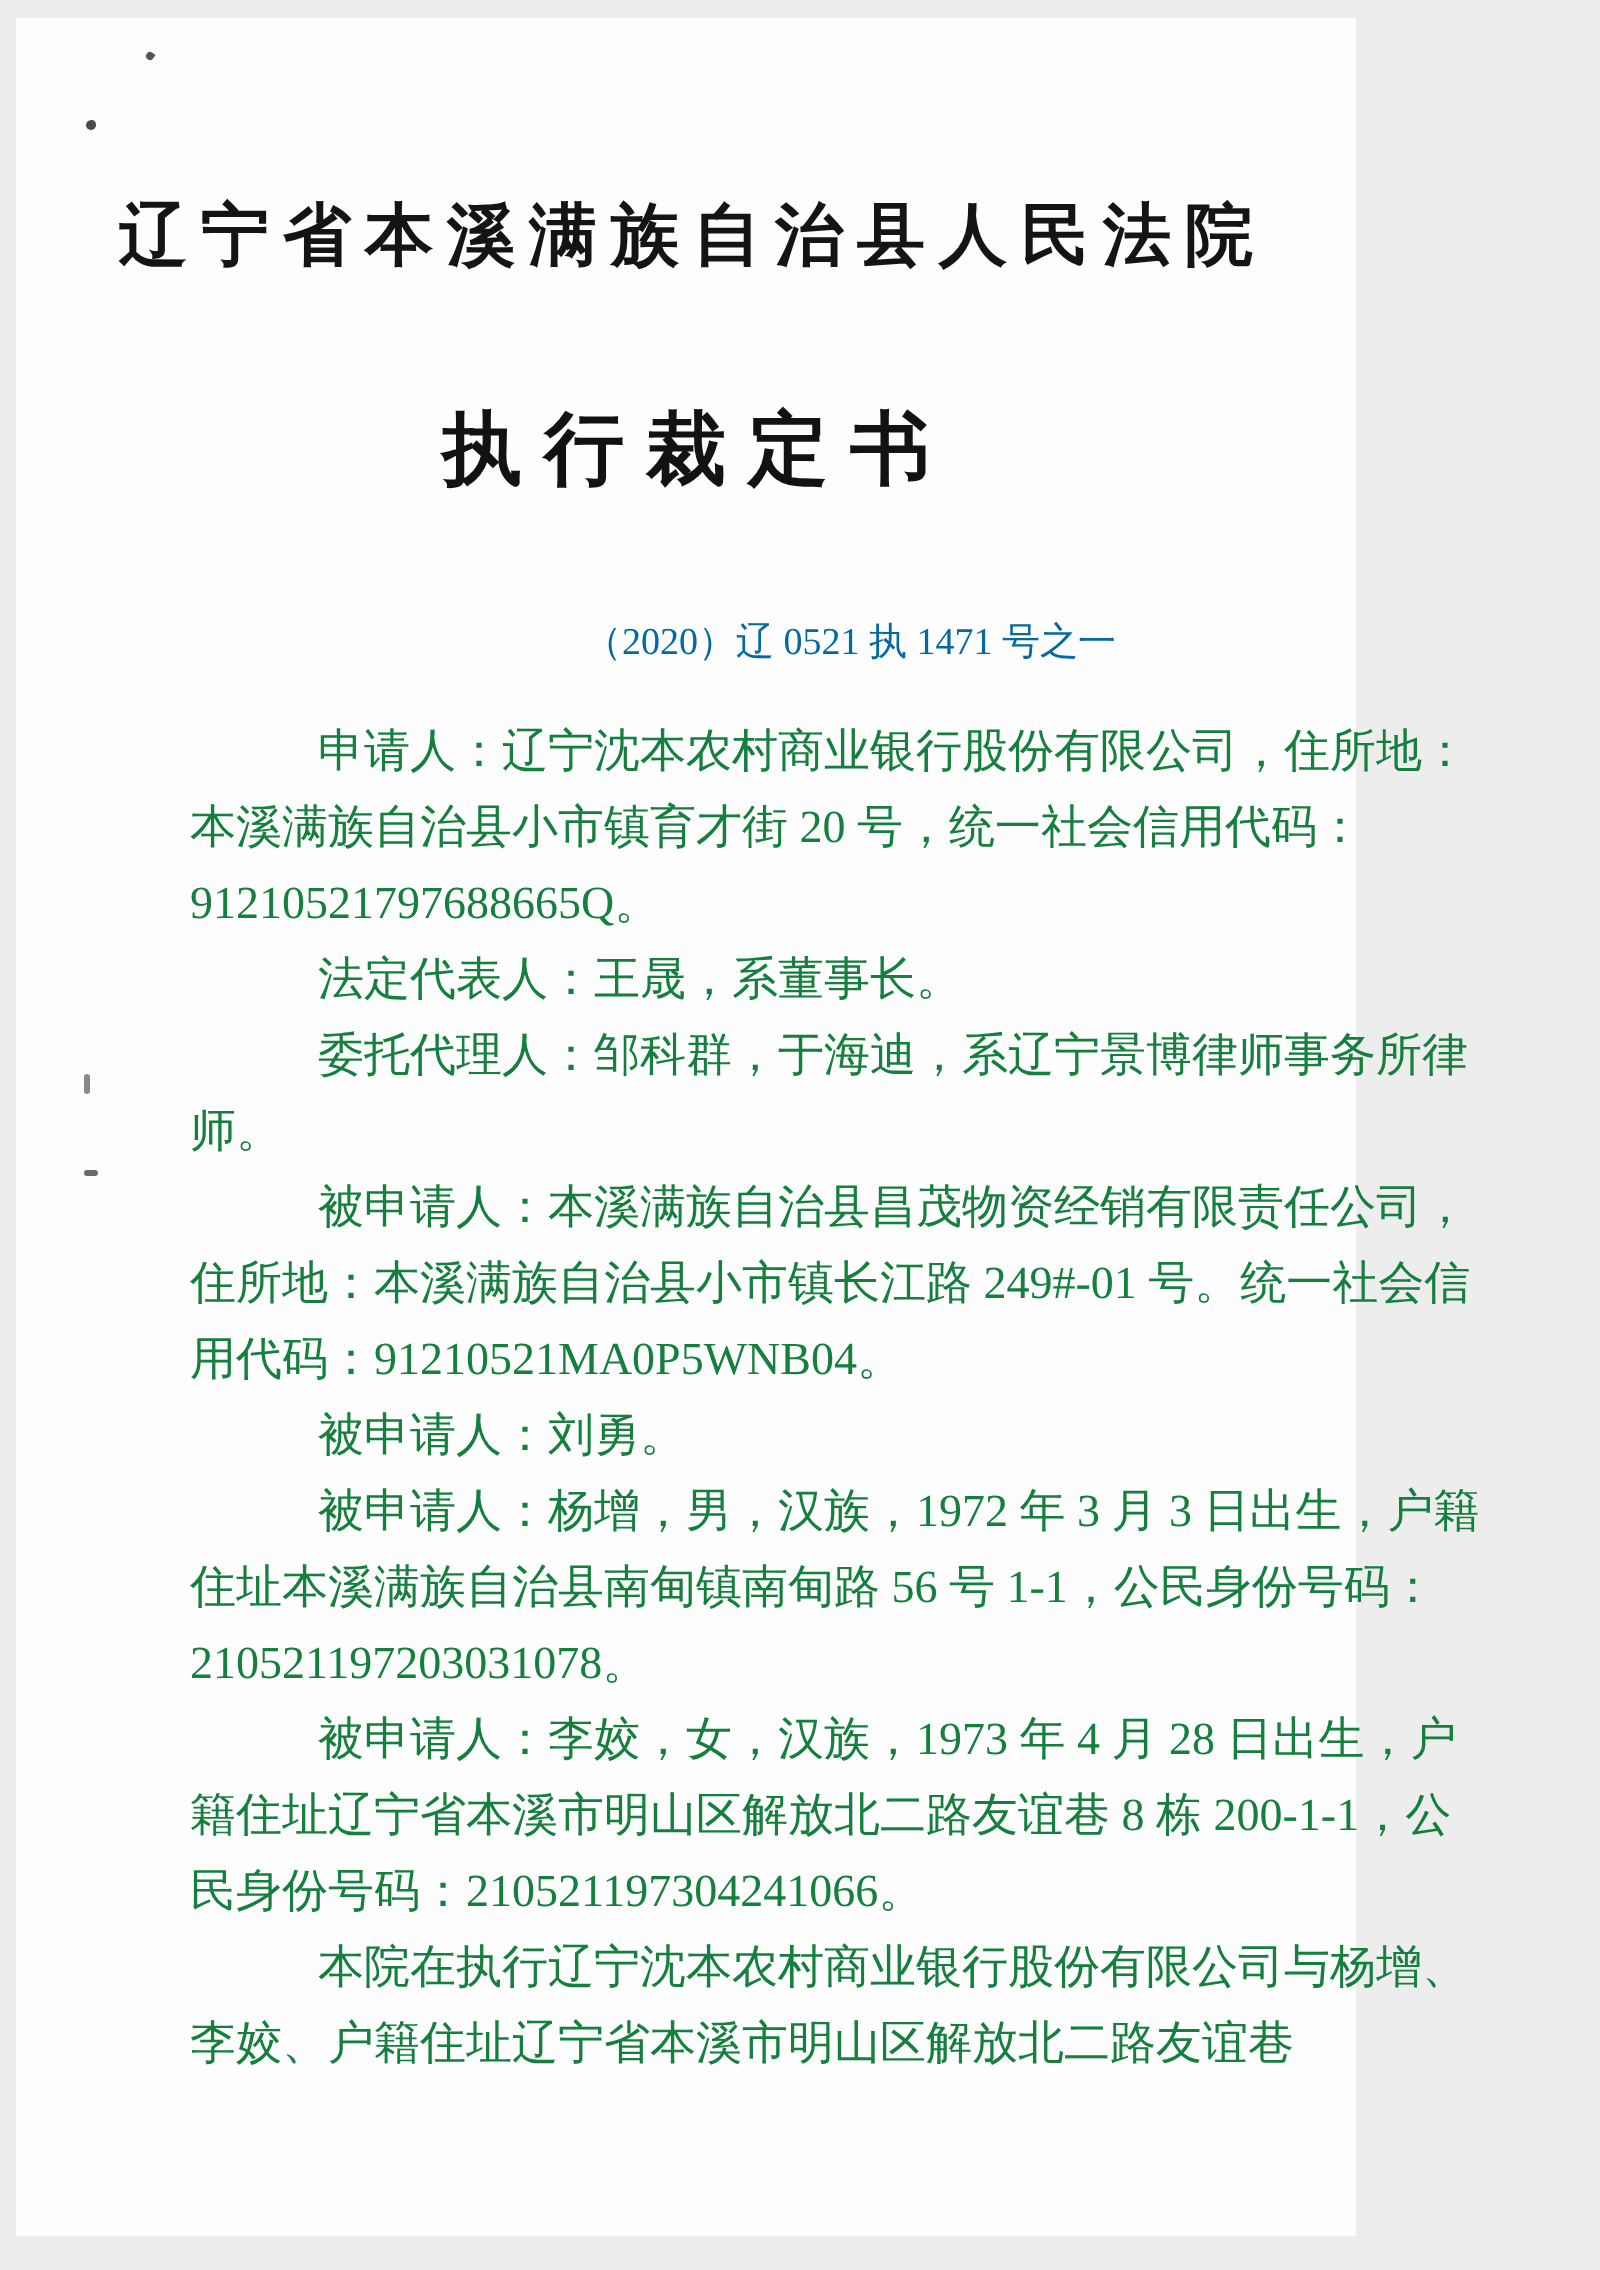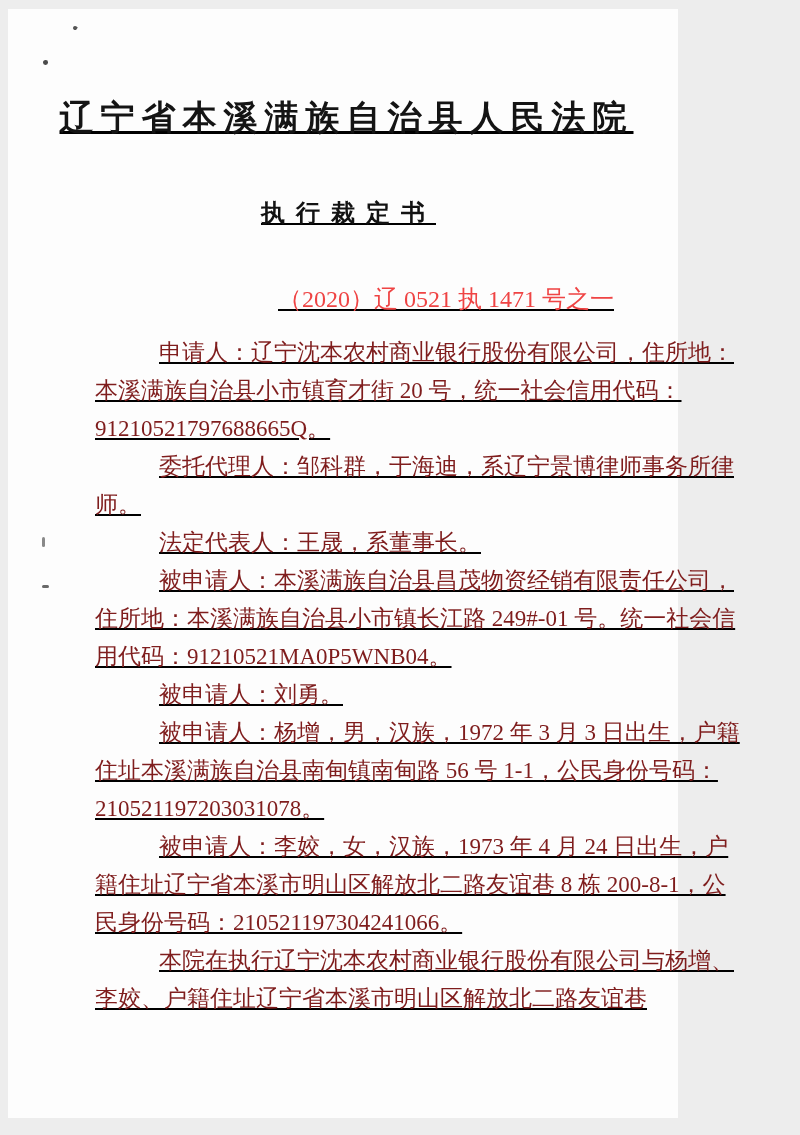--- a/index.html
+++ b/index.html
@@ -14,61 +14,60 @@
     font-family: "Liberation Serif", "DejaVu Serif", serif;
     overflow: hidden;
   }
   .page {
     position: absolute;
     left: 8px;
     top: 9px;
     width: 670px;
     height: 1109px;
     background: #fdfdfd;
-    text-decoration: underline;
   }
   .court-name {
     margin: 86px 0 0 0;
     text-align: center;
     font-size: 34px;
     font-weight: bold;
     letter-spacing: 7px;
     text-indent: 7px;
     color: #141414;
     white-space: nowrap;
   }
   .doc-title {
     margin: 56px 0 0 0;
     text-align: center;
-    font-size: 24px;
+    font-size: 40px;
     font-weight: bold;
     letter-spacing: 11px;
     text-indent: 11px;
     color: #121212;
     white-space: nowrap;
   }
   .case-number {
     margin: 55px 0 0 0;
-    padding-right: 64px;
+    padding-right: 120px;
     text-align: right;
-    font-size: 24px;
+    font-size: 19px;
     line-height: 30px;
-    color: #ef4444;
+    color: #0369a1;
   }
   .doc-body {
     margin: 20px 48px 0 87px;
     width: 648px;
   }
   .doc-body p {
     margin: 0;
     font-size: 23px;
     line-height: 38px;
     text-align: left;
     text-indent: 64px;
-    color: #7f1d1d;
+    color: #15803d;
     word-break: normal;
   }
   .speck {
     position: absolute;
     background: #2a2a2a;
   }
   .speck.s1 {
     left: 65px; top: 17px; width: 4px; height: 4px;
     border-radius: 60% 0 60% 60%;
     transform: rotate(35deg);
@@ -101,22 +100,22 @@
   <span class="speck s4"></span>
 
   <h1 class="court-name">辽宁省本溪满族自治县人民法院</h1>
 
   <h2 class="doc-title">执行裁定书</h2>
 
   <div class="case-number">（2020）辽 0521 执 1471 号之一</div>
 
   <div class="doc-body">
     <p>申请人：辽宁沈本农村商业银行股份有限公司，住所地：本溪满族自治县小市镇育才街 20 号，统一社会信用代码：91210521797688665Q。</p>
+    <p>法定代表人：王晟，系董事长。</p>
     <p>委托代理人：邹科群，于海迪，系辽宁景博律师事务所律师。</p>
-    <p>法定代表人：王晟，系董事长。</p>
     <p>被申请人：本溪满族自治县昌茂物资经销有限责任公司，住所地：本溪满族自治县小市镇长江路 249#-01 号。统一社会信用代码：91210521MA0P5WNB04。</p>
     <p>被申请人：刘勇。</p>
     <p>被申请人：杨增，男，汉族，1972 年 3 月 3 日出生，户籍住址本溪满族自治县南甸镇南甸路 56 号 1-1，公民身份号码：210521197203031078。</p>
-    <p>被申请人：李姣，女，汉族，1973 年 4 月 24 日出生，户籍住址辽宁省本溪市明山区解放北二路友谊巷 8 栋 200-8-1，公民身份号码：210521197304241066。</p>
+    <p>被申请人：李姣，女，汉族，1973 年 4 月 28 日出生，户籍住址辽宁省本溪市明山区解放北二路友谊巷 8 栋 200-1-1，公民身份号码：210521197304241066。</p>
     <p>本院在执行辽宁沈本农村商业银行股份有限公司与杨增、李姣、户籍住址辽宁省本溪市明山区解放北二路友谊巷</p>
   </div>
 
 </div>
 
 </body></html>

